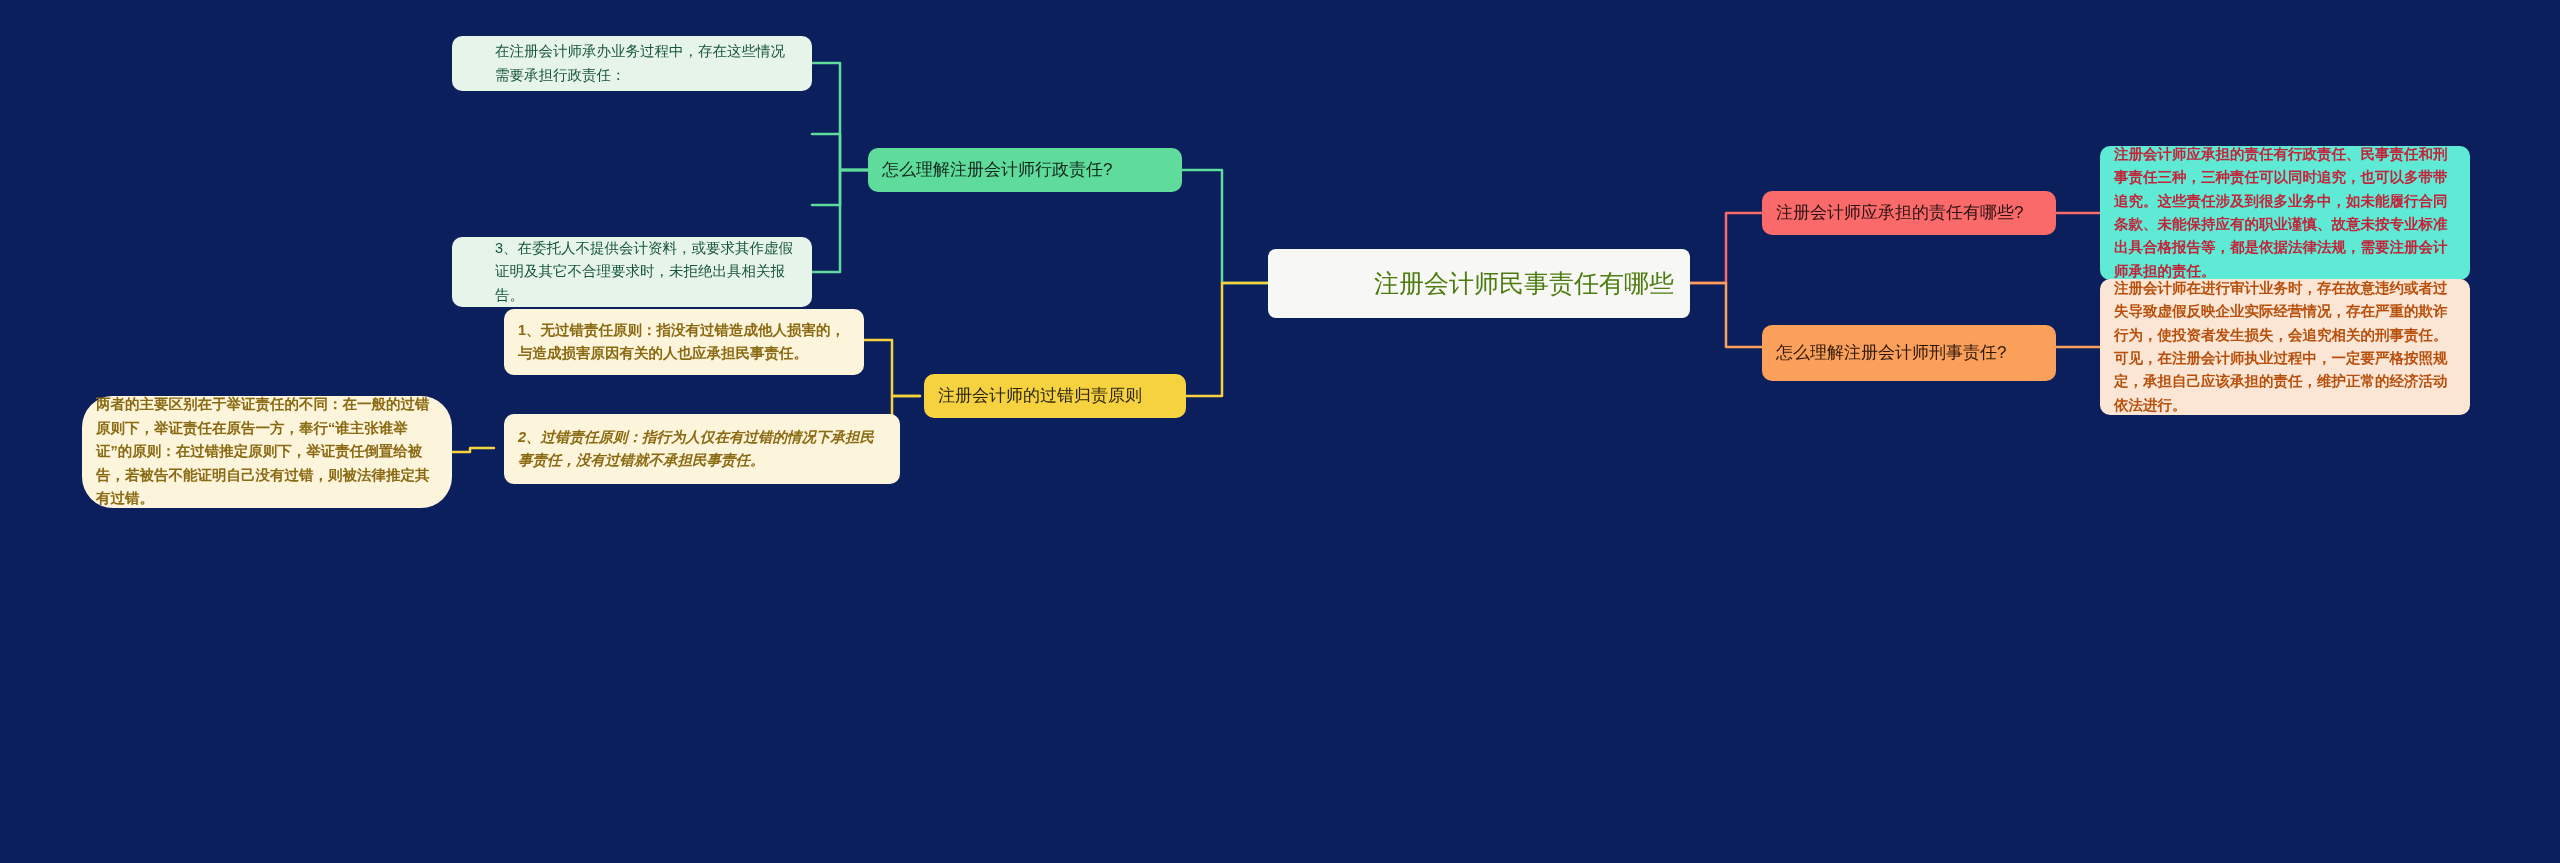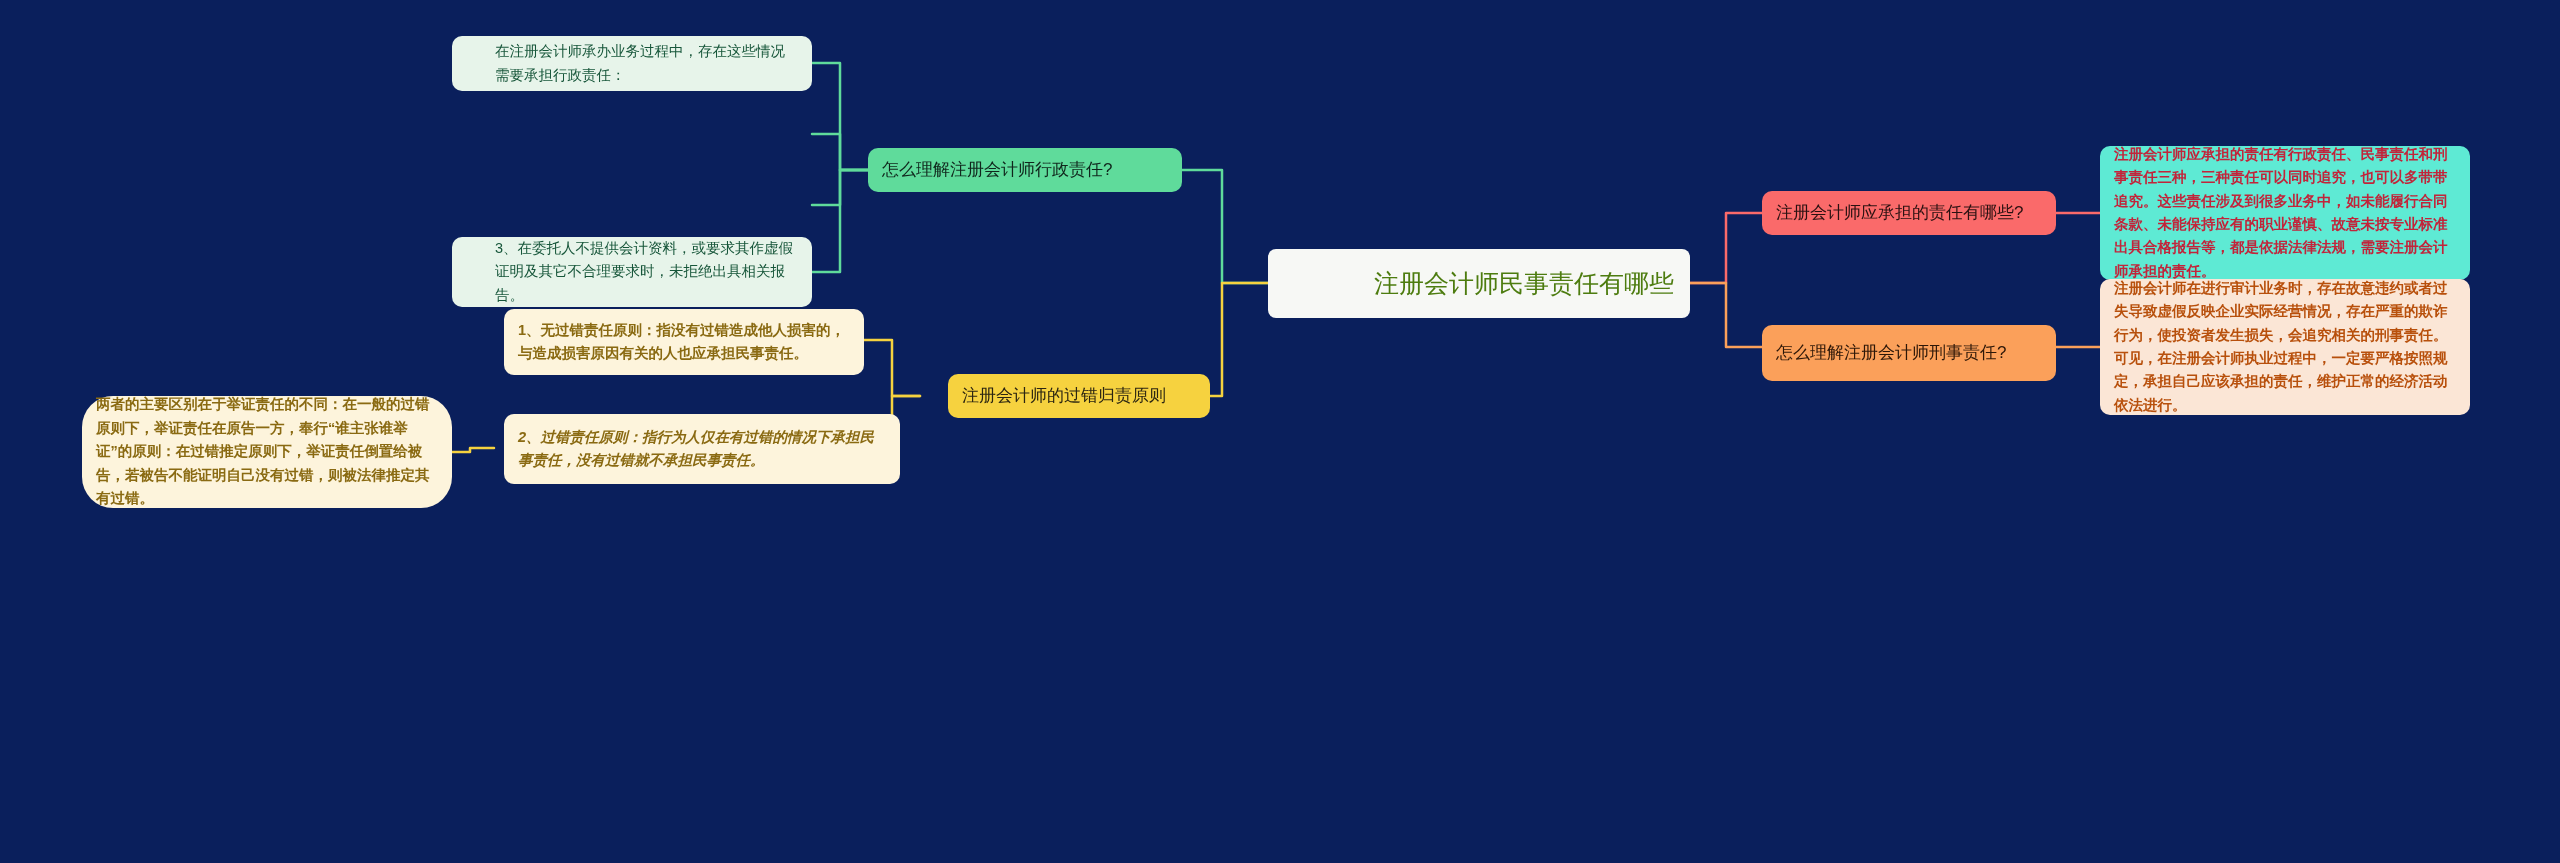--- a/index.html
+++ b/index.html
@@ -134,21 +134,21 @@
   <div class="node n-leaf leaf-mint" style="left:452px; top:36px; width:360px; height:55px;">
     <span>在注册会计师承办业务过程中，存在这些情况需要承担行政责任：</span>
   </div>
 
 
 
   <div class="node n-leaf leaf-mint" style="left:452px; top:237px; width:360px; height:70px;">
     <span>3、在委托人不提供会计资料，或要求其作虚假证明及其它不合理要求时，未拒绝出具相关报告。</span>
   </div>
 
-  <div class="node n-chip chip-yellow" style="left:948px; top:374px; width:262px; height:44px;">
+  <div class="node n-chip chip-yellow" style="left:924px; top:374px; width:262px; height:44px;">
     <span>注册会计师的过错归责原则</span>
   </div>
 
   <div class="node n-leaf leaf-cream" style="left:504px; top:309px; width:360px; height:66px;">
     <span>1、无过错责任原则：指没有过错造成他人损害的，与造成损害原因有关的人也应承担民事责任。</span>
   </div>
 
   <div class="node n-leaf leaf-cream" style="left:504px; top:414px; width:396px; height:70px;font-style:italic;">
     <span>2、过错责任原则：指行为人仅在有过错的情况下承担民事责任，没有过错就不承担民事责任。</span>
   </div>

